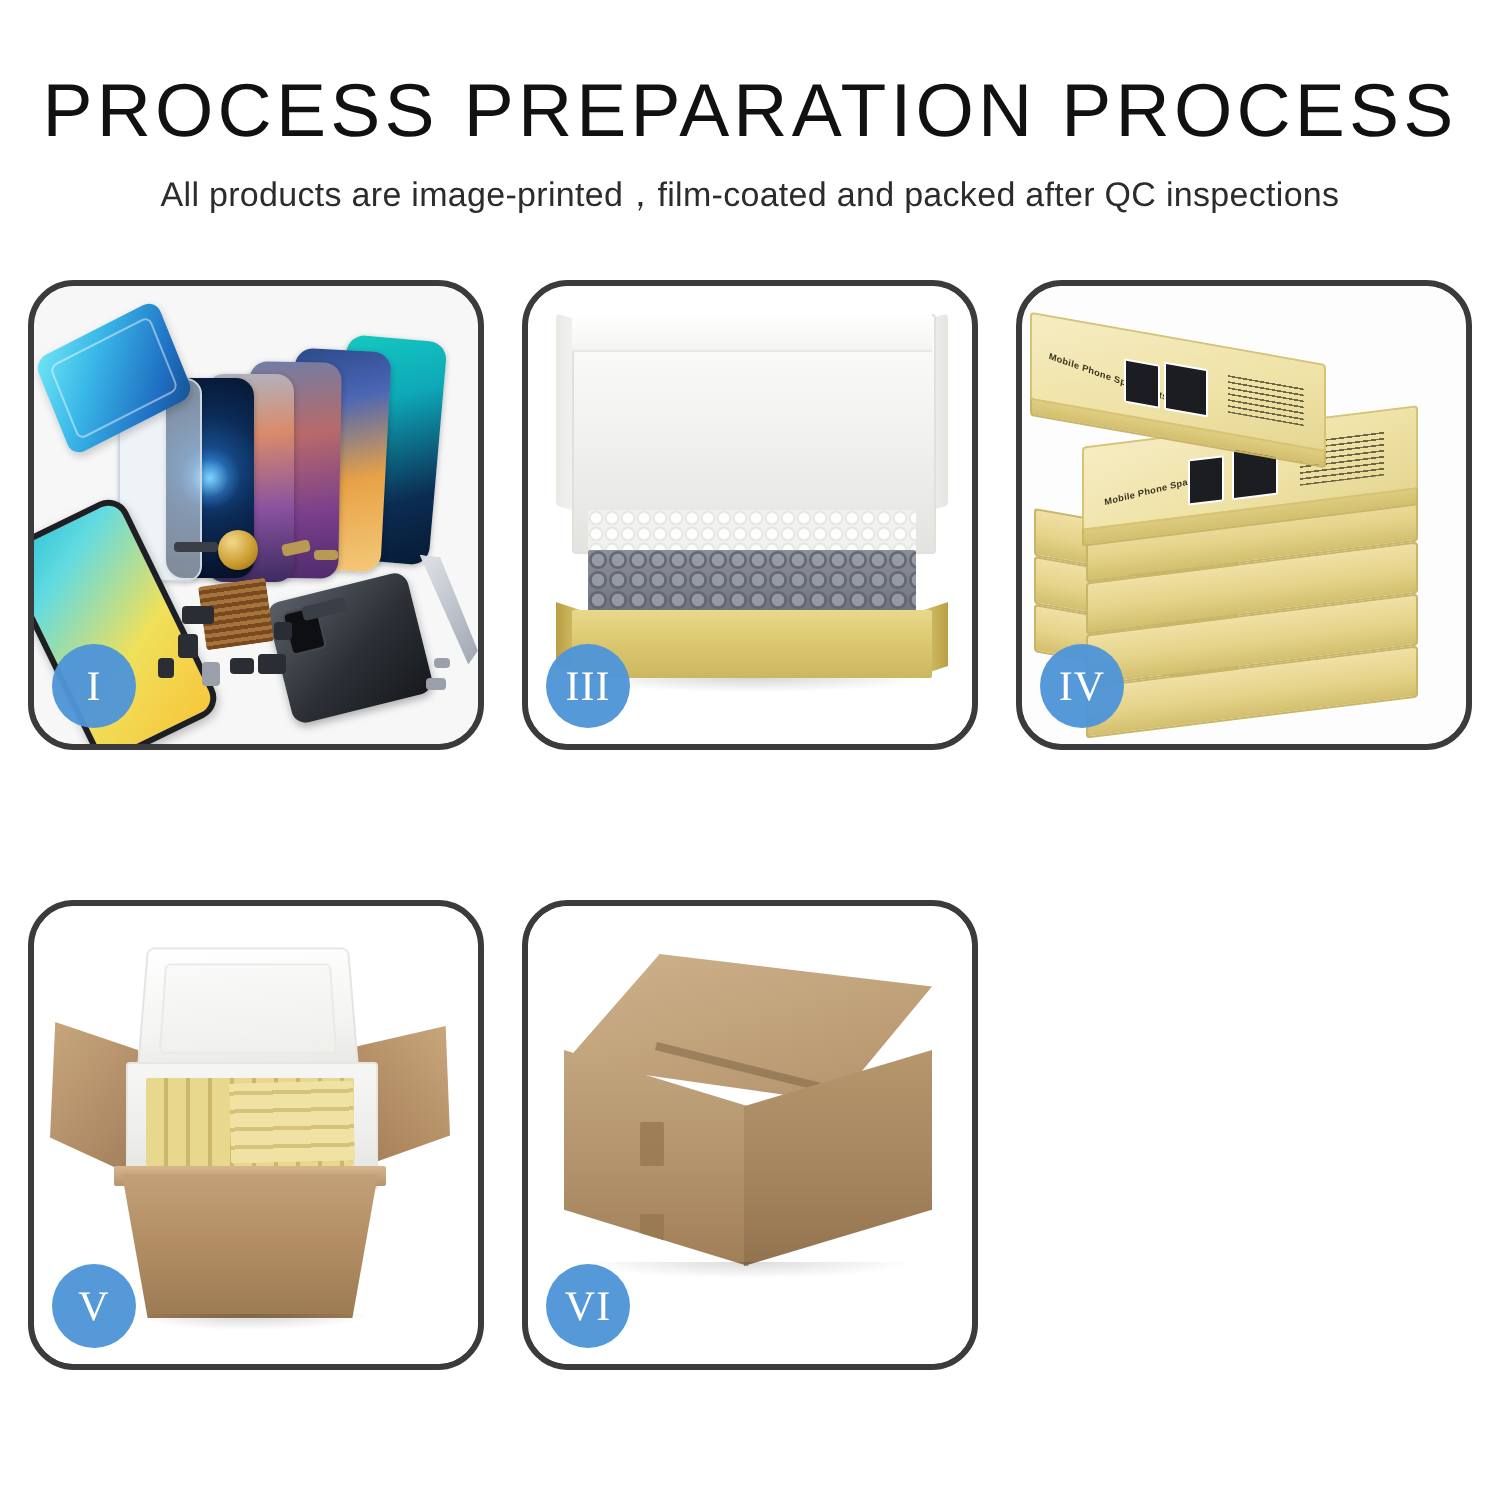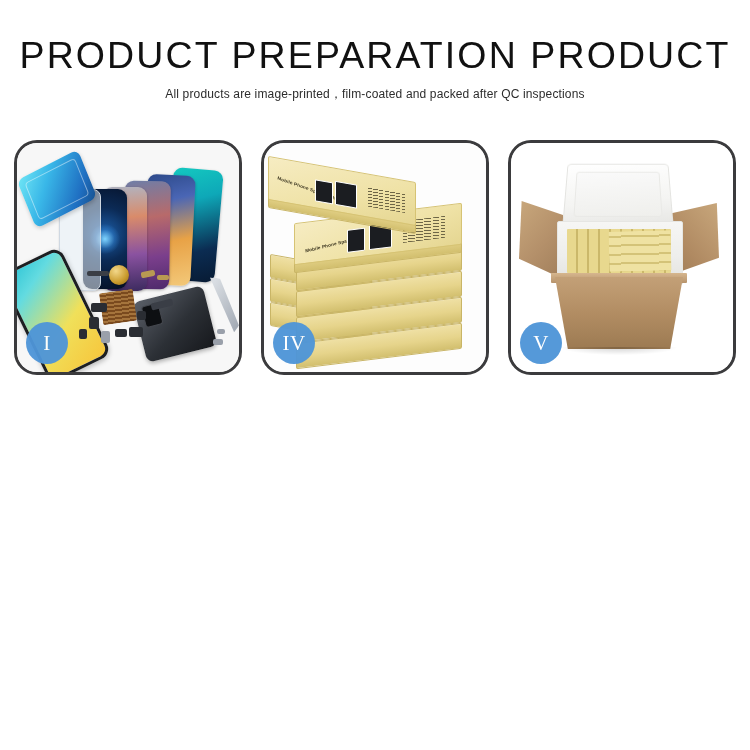--- a/index.html
+++ b/index.html
@@ -35,21 +35,21 @@
     font-size: 37.5px;
     font-weight: 400;
     letter-spacing: 2.1px;
     color: #111111;
     line-height: 1.15;
     white-space: nowrap;
   }
   .subtitle {
     margin-top: 9px;
     font-family: "Liberation Sans", sans-serif;
-    font-size: 12px;
+    font-size: 17px;
     font-weight: 400;
     letter-spacing: 0.15px;
     color: #2c2c2c;
     white-space: nowrap;
   }
 
   
   .grid {
     position: absolute;
     left: 14px;
@@ -390,21 +390,21 @@
     position:absolute; left:30px; top:178px; width:160px; height:8px;
     background:radial-gradient(ellipse at 50% 0%, rgba(0,0,0,0.14), rgba(0,0,0,0) 72%);
   }
 </style>
 </head>
 <body>
 
 <div class="page">
 
   <div class="header">
-    <div class="title">PRODUCT PREPARATION PRODUCT</div>
+    <div class="title">PROCESS PREPARATION PROCESS</div>
     <div class="subtitle">All products are image-printed，film-coated and packed after QC inspections</div>
   </div>
 
   <div class="grid">
 
     <div class="card">
       <div class="card-inner">
         <div class="c1-bg"></div>
         <div class="pf pf5"></div>
         <div class="pf pf4"></div>
@@ -429,20 +429,36 @@
         <div class="prt prt-l" style="left:134px; top:158px; width:22px; height:7px; transform:rotate(-14deg);"></div>
         <div class="prt" style="left:62px;  top:186px; width:8px;  height:10px;"></div>
         <div class="prt prt-s" style="left:196px; top:196px; width:10px; height:6px;"></div>
         <div class="prt prt-s" style="left:200px; top:186px; width:8px;  height:5px;"></div>
         <div class="tweezer"></div>
       </div>
       <div class="badge">I</div>
     </div>
 
 
+    <div class="card">
+      <div class="card-inner">
+        <div class="c3-bg"></div>
+        <div class="lid-flap-l"></div>
+        <div class="lid-flap-r"></div>
+        <div class="lid-back"></div>
+        <div class="lid-top-edge"></div>
+        <div class="foam-inner"></div>
+        <div class="bubble-layer"></div>
+        <div class="box-left-wall"></div>
+        <div class="box-right-wall"></div>
+        <div class="box-front"></div>
+        <div class="box-shadow-3"></div>
+      </div>
+      <div class="badge">III</div>
+    </div>
 
     <div class="card">
       <div class="card-inner">
         <div class="c4-bg"></div>
         <div class="stack">
 
           <div class="sb" style="left:6px;  top:120px; width:100px; height:22px; transform:skewY(10deg);"></div>
           <div class="sb" style="left:6px;  top:144px; width:100px; height:22px; transform:skewY(10deg);"></div>
           <div class="sb" style="left:6px;  top:168px; width:100px; height:22px; transform:skewY(10deg);"></div>
 
@@ -480,15 +496,30 @@
         <div class="foam-body"></div>
         <div class="packs"></div>
         <div class="packs2"></div>
         <div class="carton-rim"></div>
         <div class="carton-front"></div>
         <div class="carton-shadow"></div>
       </div>
       <div class="badge">V</div>
     </div>
 
+    <div class="card">
+      <div class="card-inner">
+        <div class="c6-bg"></div>
+        <div class="b6-top">
+          <div class="b6-top-seam"></div>
+        </div>
+        <div class="b6-left">
+          <div class="b6-tape" style="left:38px; top:36px; width:12px; height:22px;"></div>
+          <div class="b6-tape" style="left:38px; top:82px; width:12px; height:20px;"></div>
+        </div>
+        <div class="b6-right"></div>
+        <div class="b6-shadow"></div>
+      </div>
+      <div class="badge">VI</div>
+    </div>
 
   </div>
 </div>
 
 </body></html>

